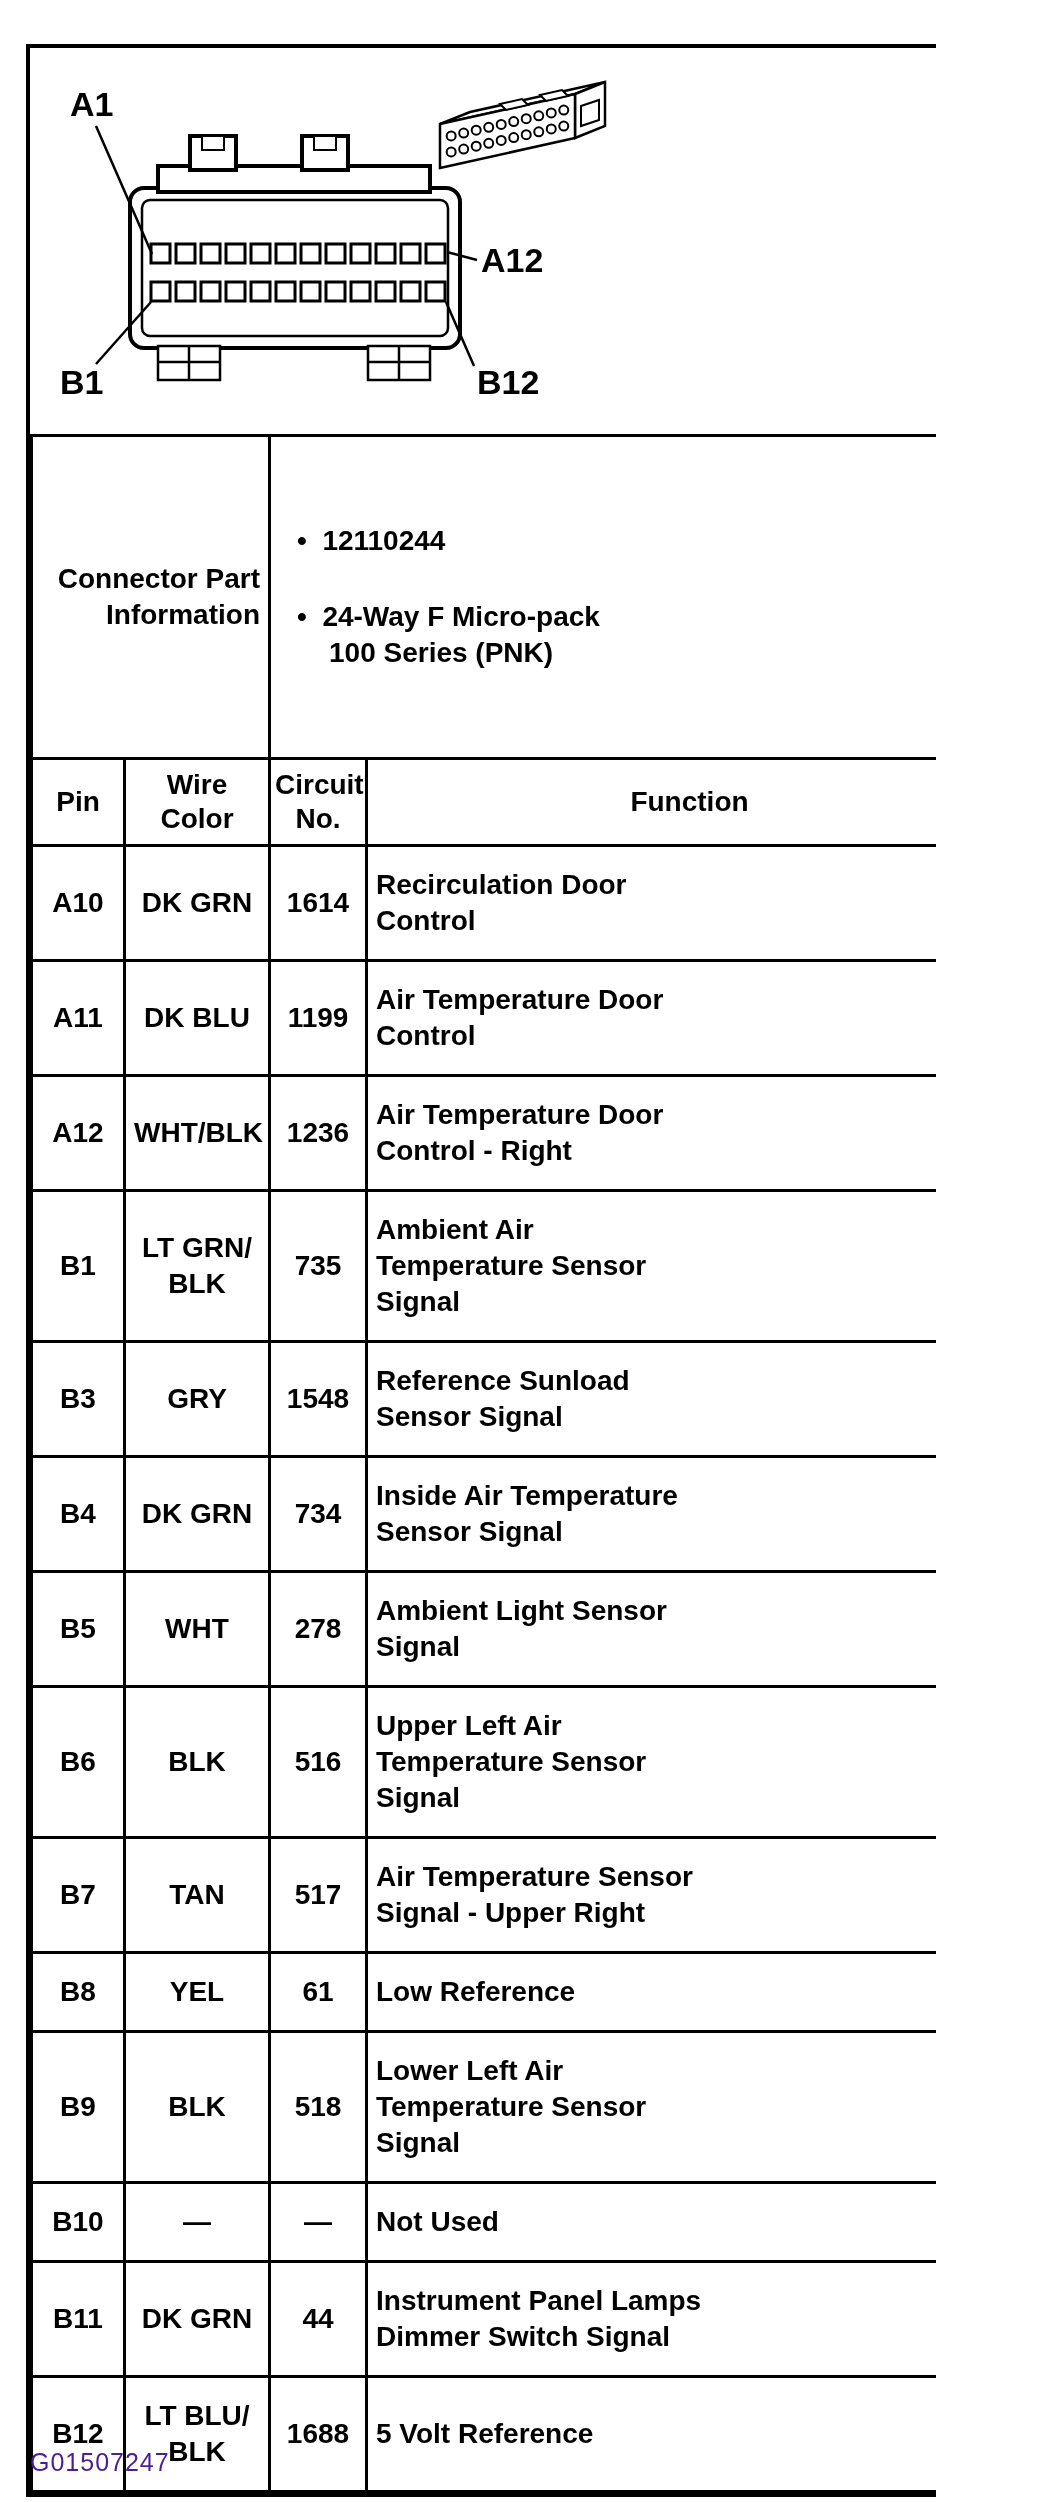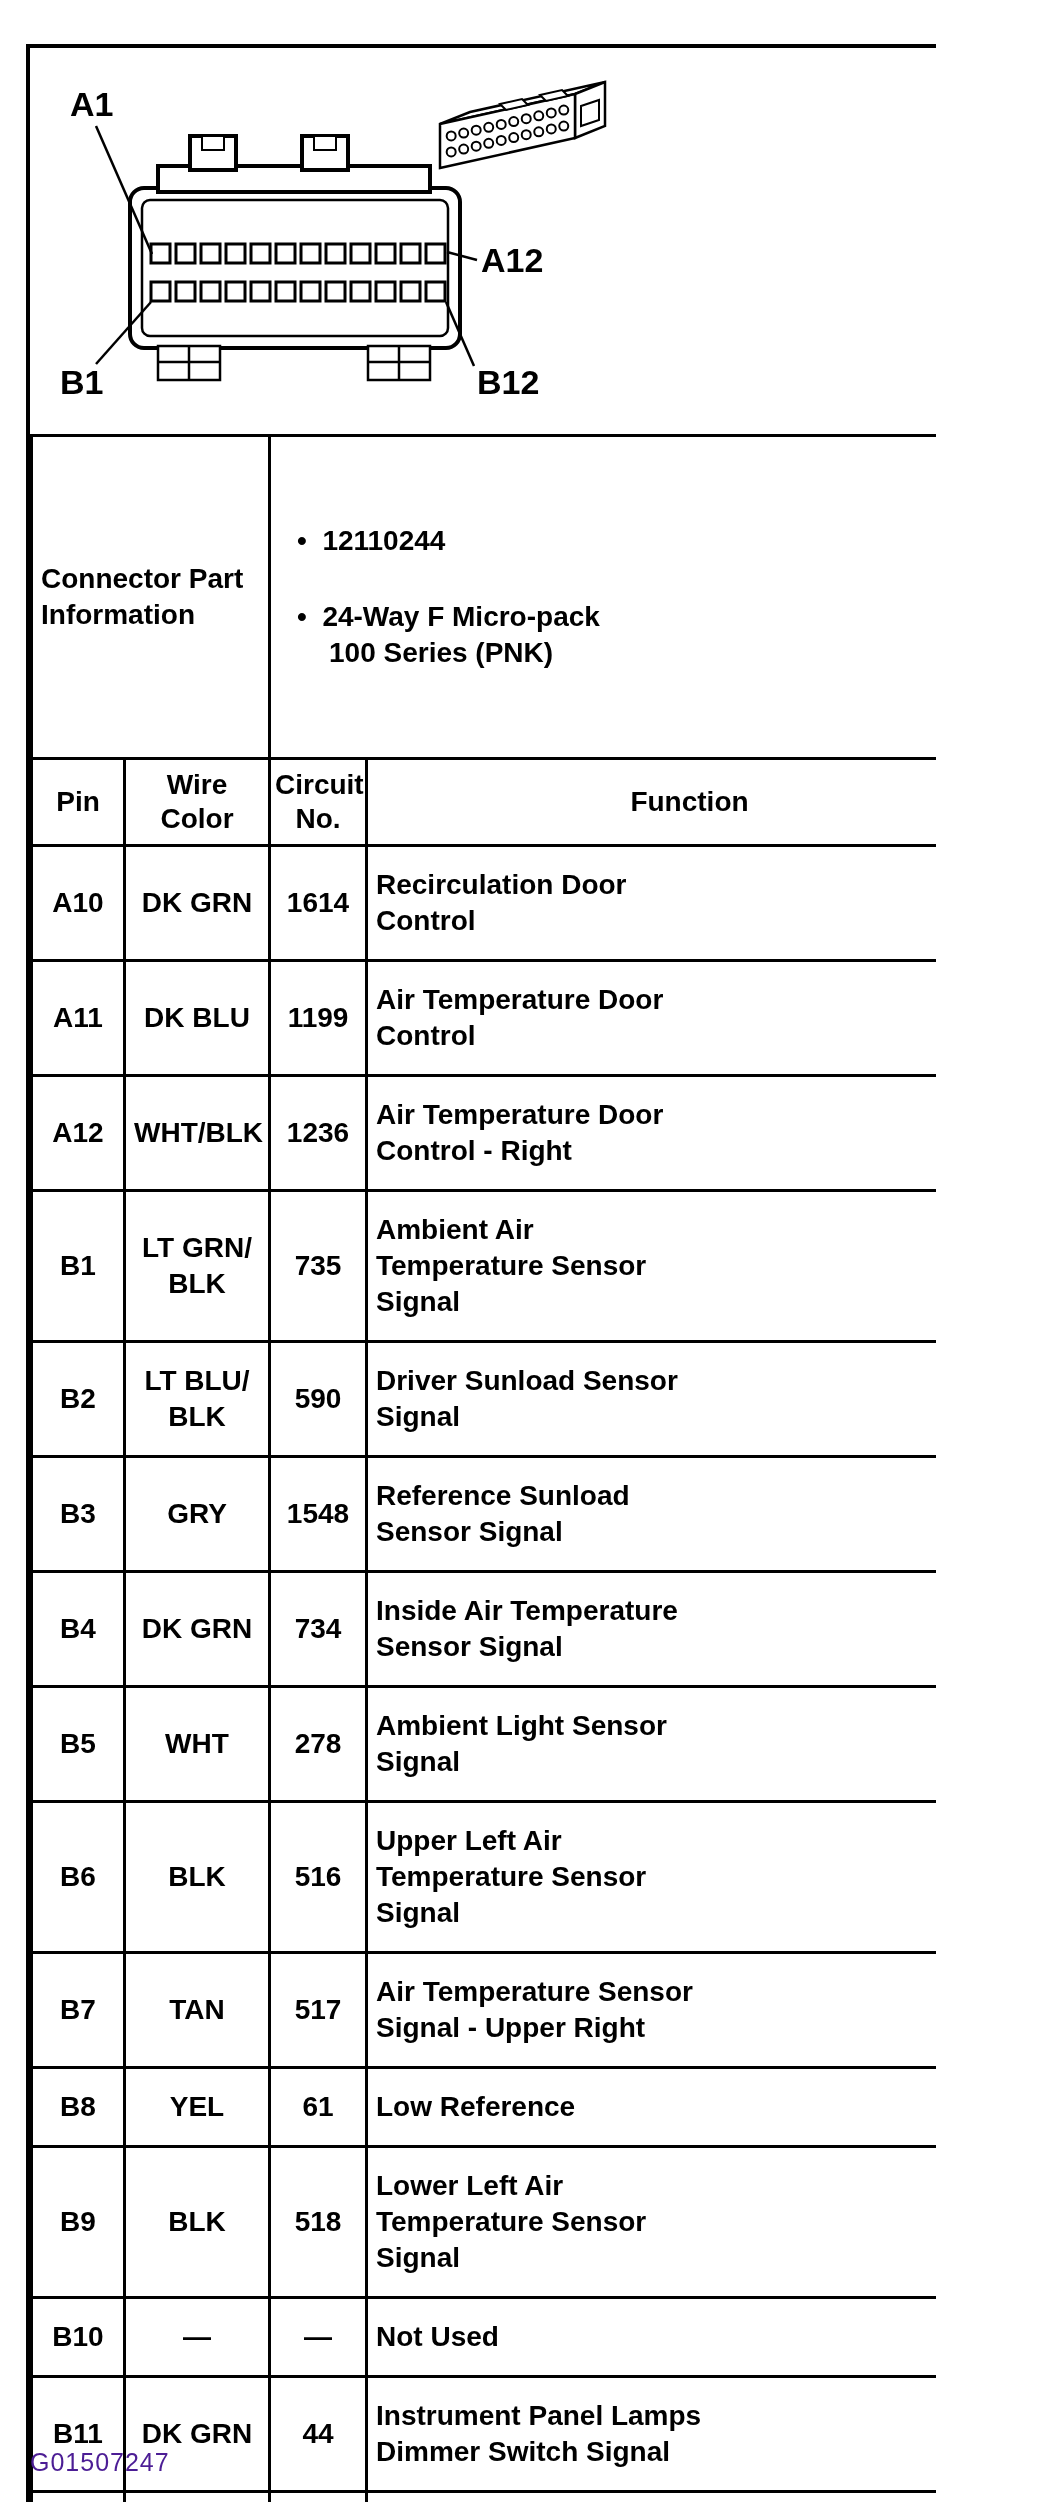--- a/index.html
+++ b/index.html
@@ -42,21 +42,21 @@
     line-height: 36px;
     color: #000;
     white-space: pre-line;
     vertical-align: middle;
     padding: 20px 8px;
   }
   .cell-pin, .cell-wire, .cell-circuit { text-align: center; }
   .cell-func { text-align: left; padding-left: 14px; padding-right: 10px; }
 
   .part-row td { padding: 12px 8px; }
-  .part-info-label { text-align: left; font-size: 29px; line-height: 38px; }
+  .part-info-label { text-align: right; font-size: 29px; line-height: 38px; }
   .part-info-items { text-align: left; }
   .part-info-items ul { margin: 0; padding: 0 0 0 18px; list-style: none; }
   .part-info-items li {
     font-size: 28px;
     line-height: 36px;
     padding-left: 32px;
     text-indent: -32px;
     margin: 2px 0;
     white-space: pre-line;
   }
@@ -237,28 +237,20 @@
           <tr>
             <td class="cell-pin">B1</td>
             <td class="cell-wire">LT GRN/
 BLK</td>
             <td class="cell-circuit">735</td>
             <td class="cell-func">Ambient Air
 Temperature Sensor
 Signal</td>
           </tr>
           <tr>
-            <td class="cell-pin">B2</td>
-            <td class="cell-wire">LT BLU/
-BLK</td>
-            <td class="cell-circuit">590</td>
-            <td class="cell-func">Driver Sunload Sensor
-Signal</td>
-          </tr>
-          <tr>
             <td class="cell-pin">B3</td>
             <td class="cell-wire">GRY</td>
             <td class="cell-circuit">1548</td>
             <td class="cell-func">Reference Sunload
 Sensor Signal</td>
           </tr>
           <tr>
             <td class="cell-pin">B4</td>
             <td class="cell-wire">DK GRN</td>
             <td class="cell-circuit">734</td>

